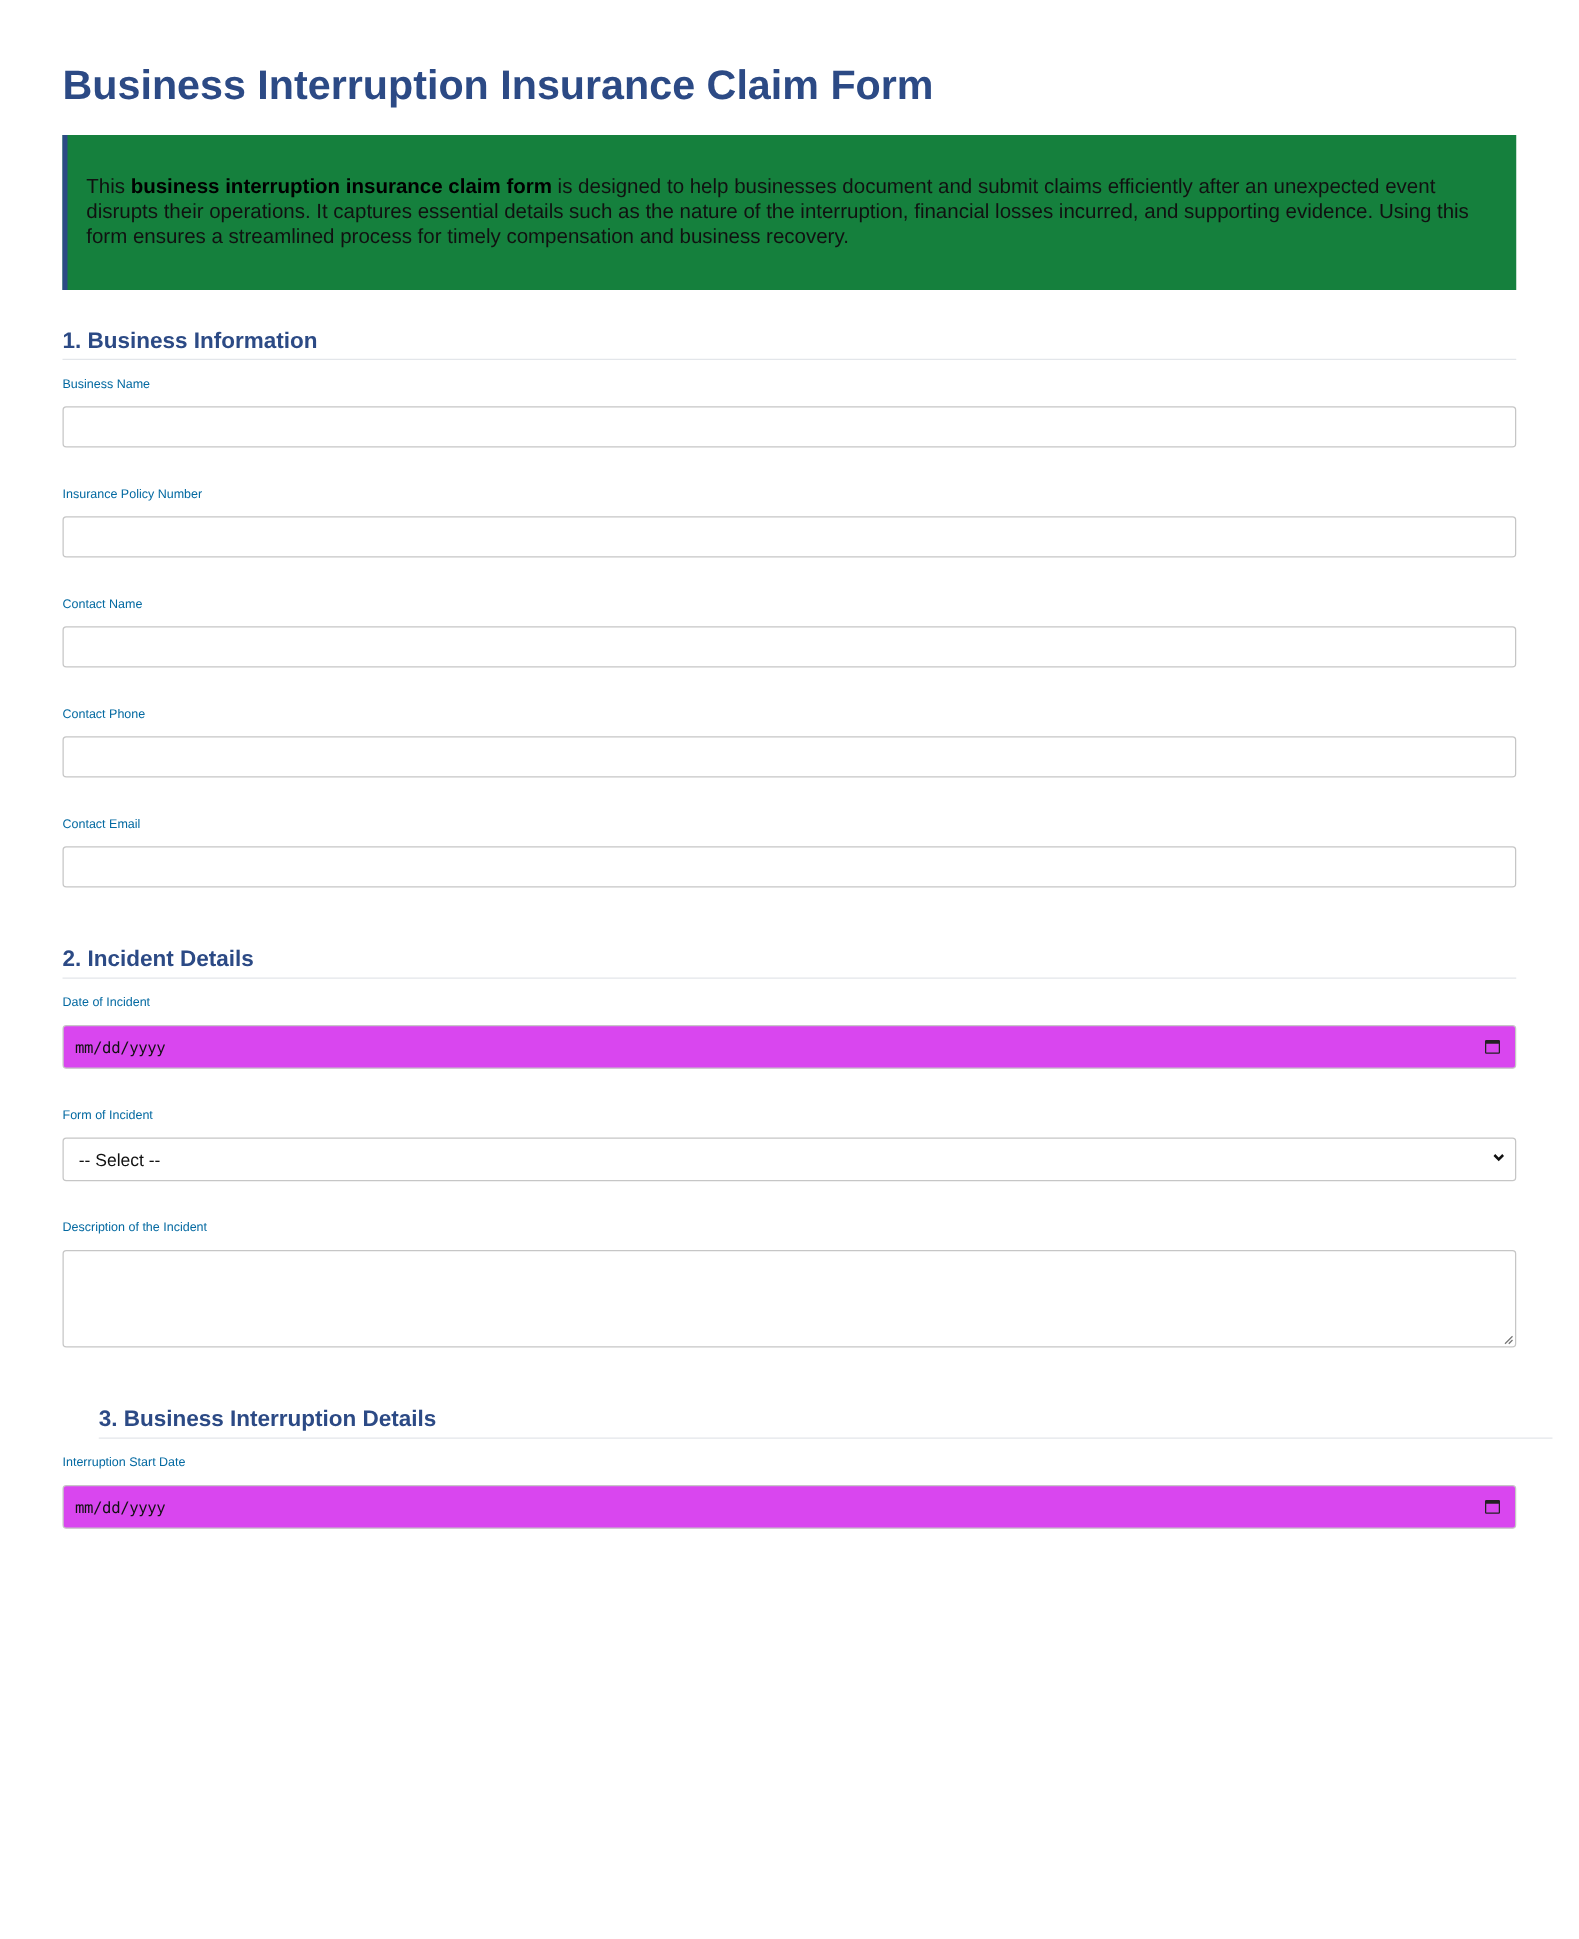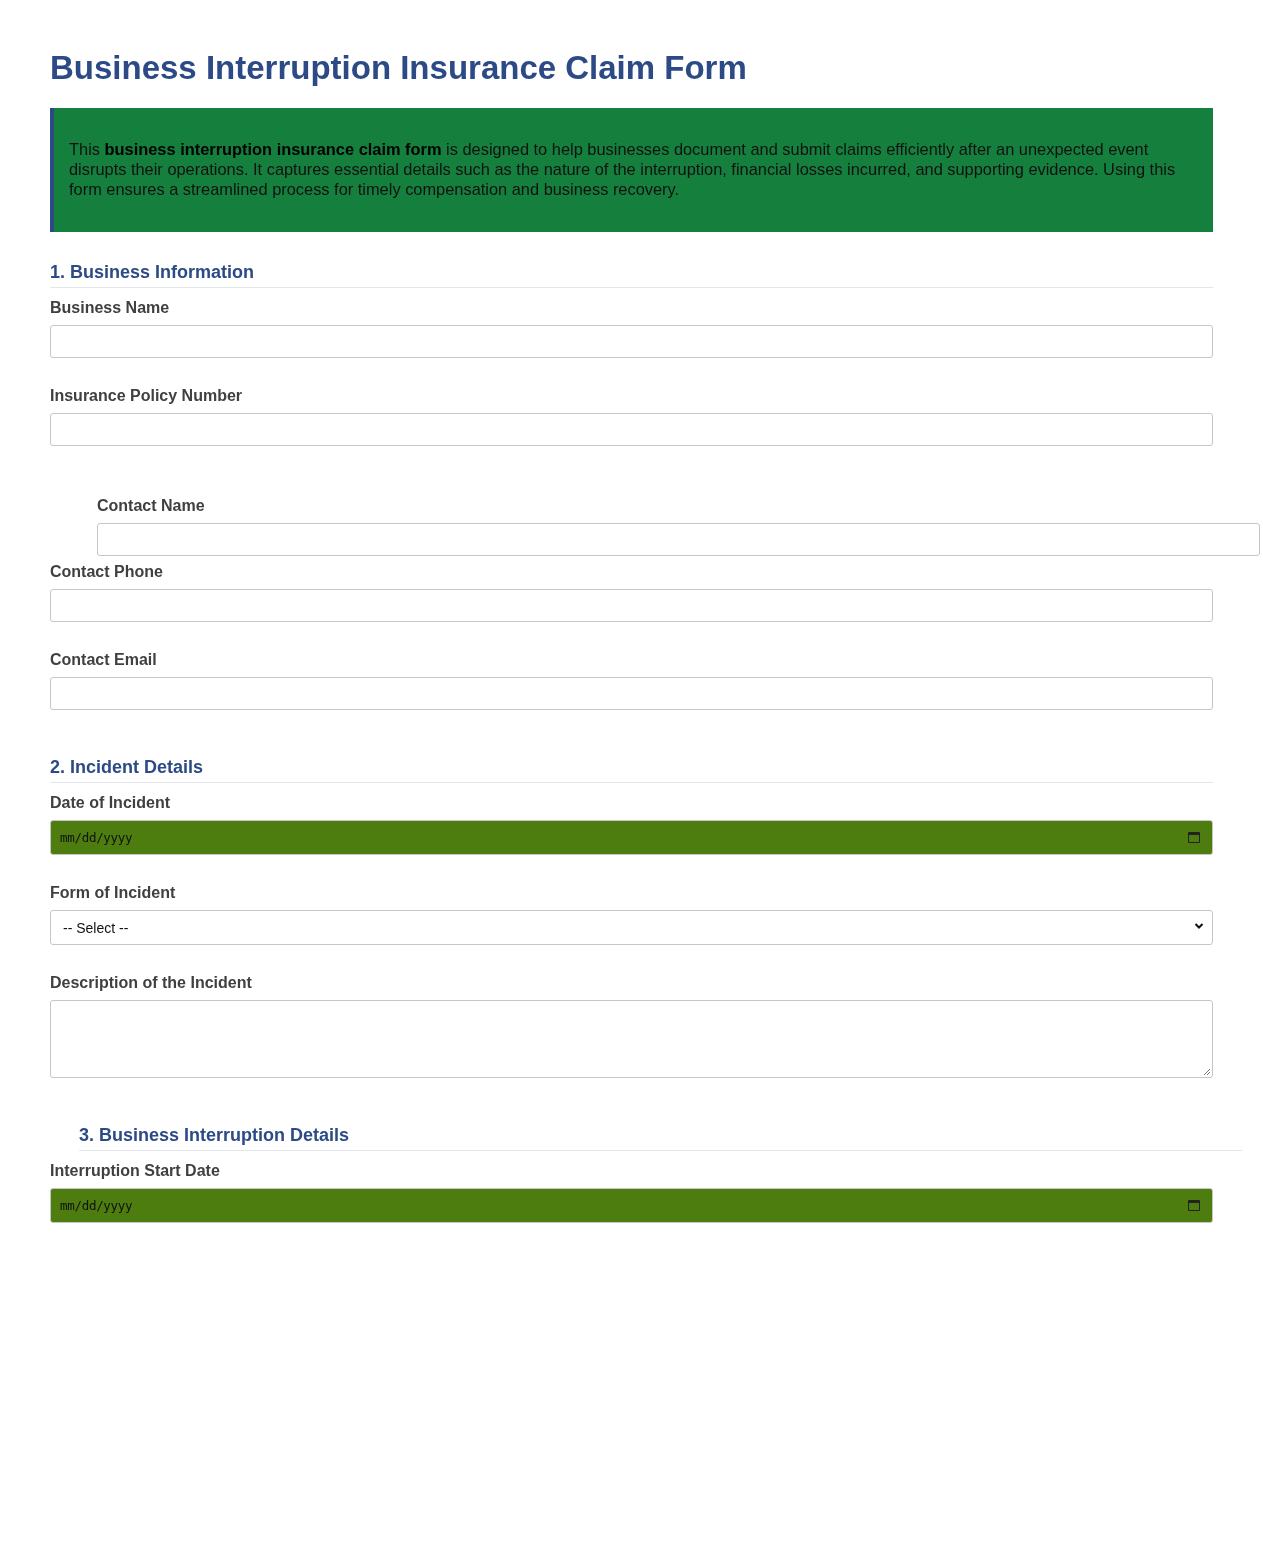--- a/index.html
+++ b/index.html
@@ -55,44 +55,44 @@
       margin: 0;
       font-weight: bold;
     }
     .field {
       position: absolute;
       left: 0;
       width: 1163px;
     }
     .field label {
       display: block;
-      font-size: 16px;
-      font-weight: bold;
+      font-size: 10px;
+      font-weight: normal;
       line-height: 20px;
       margin-bottom: 7px;
-      color: #404040;
+      color: #0369a1;
     }
     .input {
       display: block;
       width: 1163px;
       height: 33px;
       border: 1px solid #c6c6c6;
       border-radius: 3px;
       background: #fff;
       font-family: "Liberation Sans", sans-serif;
       font-size: 14px;
       padding: 0 10px;
     }
     .date-input {
       position: relative;
       width: 1163px;
       height: 35px;
       border: 1px solid #c6c6c6;
       border-radius: 3px;
-      background: #4d7c0f;
+      background: #d946ef;
     }
     .date-input .placeholder {
       position: absolute;
       left: 9px;
       top: 9px;
       font-family: "DejaVu Sans Mono", monospace;
       font-size: 12.5px;
       letter-spacing: -0.3px;
       color: #111;
     }
@@ -161,21 +161,21 @@
   <div class="field" style="top:298px;">
     <label>Business Name</label>
     <input class="input" type="text" value="" style="">
   </div>
 
   <div class="field" style="top:386px;">
     <label>Insurance Policy Number</label>
     <input class="input" type="text" value="" style="">
   </div>
 
-  <div class="field" style="top:496px;margin-left:47px;">
+  <div class="field" style="top:474px;">
     <label>Contact Name</label>
     <input class="input" type="text" value="" style="">
   </div>
 
   <div class="field" style="top:562px;">
     <label>Contact Phone</label>
     <input class="input" type="tel" value="" style="">
   </div>
 
   <div class="field" style="top:650px;">

